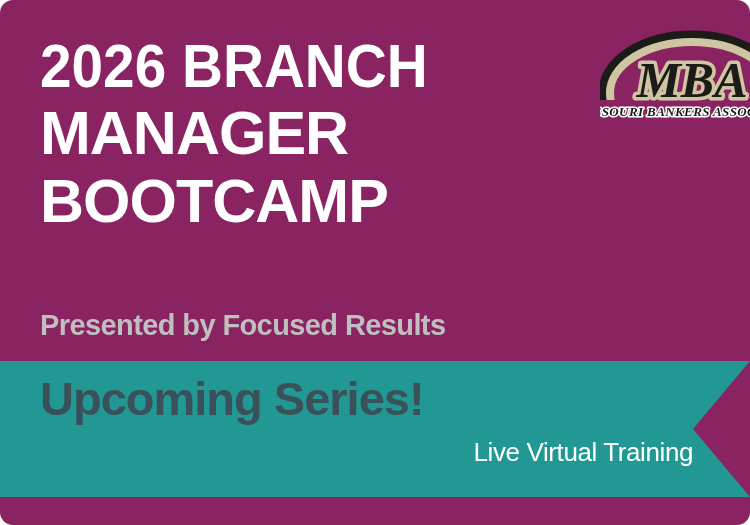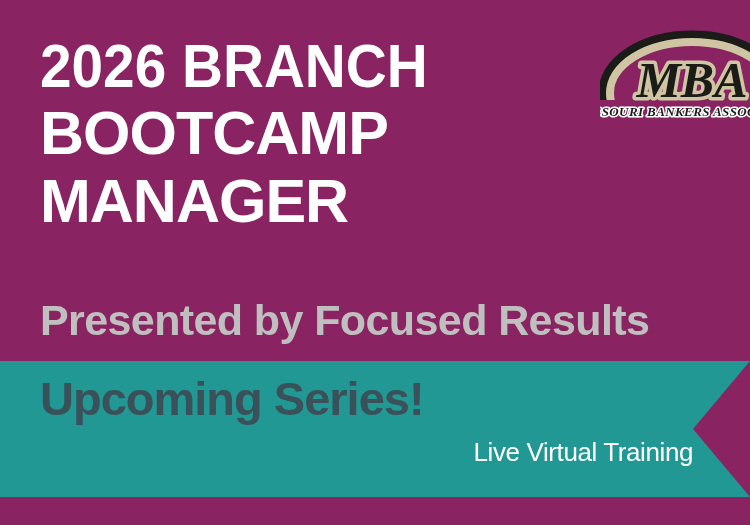--- a/index.html
+++ b/index.html
@@ -5,20 +5,21 @@
   * { margin:0; padding:0; box-sizing:border-box; }
   html, body {
     width:750px; height:525px;
     font-family:"Liberation Sans", sans-serif;
     overflow:hidden;
   }
   #banner {
     position:relative;
     width:750px; height:525px;
     background:#8a2362;
+    border-radius:13px;
   }
 
   
   #title-block {
     position:absolute;
     left:40px; top:38px;
     width:530px;
   }
   .title-line {
     color:#ffffff;
@@ -39,23 +40,23 @@
     margin-top:10px;
     letter-spacing:-1px;
   }
   #title-line-3 {
     font-size:61px;
     margin-top:10px;
     letter-spacing:-1px;
   }
   #subtitle {
     position:absolute;
-    left:40px; top:296px;
+    left:40px; top:309px;
     color:#bfbfbf;
-    font-size:43px;
+    font-size:29px;
     font-weight:700;
     letter-spacing:-0.6px;
     white-space:nowrap;
   }
 
   
   #mba-logo {
     position:absolute;
     left:560px; top:26px;
     width:185px; height:100px;margin-left:40px;
@@ -92,22 +93,22 @@
     white-space:nowrap;
   }
 </style>
 </head>
 <body>
 
 <div id="banner">
 
   <div id="title-block">
     <div class="title-line" id="title-line-1">2026 BRANCH</div>
+    <div class="title-line" id="title-line-2">MANAGER</div>
     <div class="title-line" id="title-line-3">BOOTCAMP</div>
-    <div class="title-line" id="title-line-2">MANAGER</div>
   </div>
 
   <div id="subtitle">Presented by Focused Results</div>
 
   <div id="mba-logo">
     <svg viewBox="0 0 185 100" xmlns="http://www.w3.org/2000/svg">
       <defs>
         <clipPath id="arcClip">
           <rect x="0" y="0" width="185" height="74"></rect>
         </clipPath>

